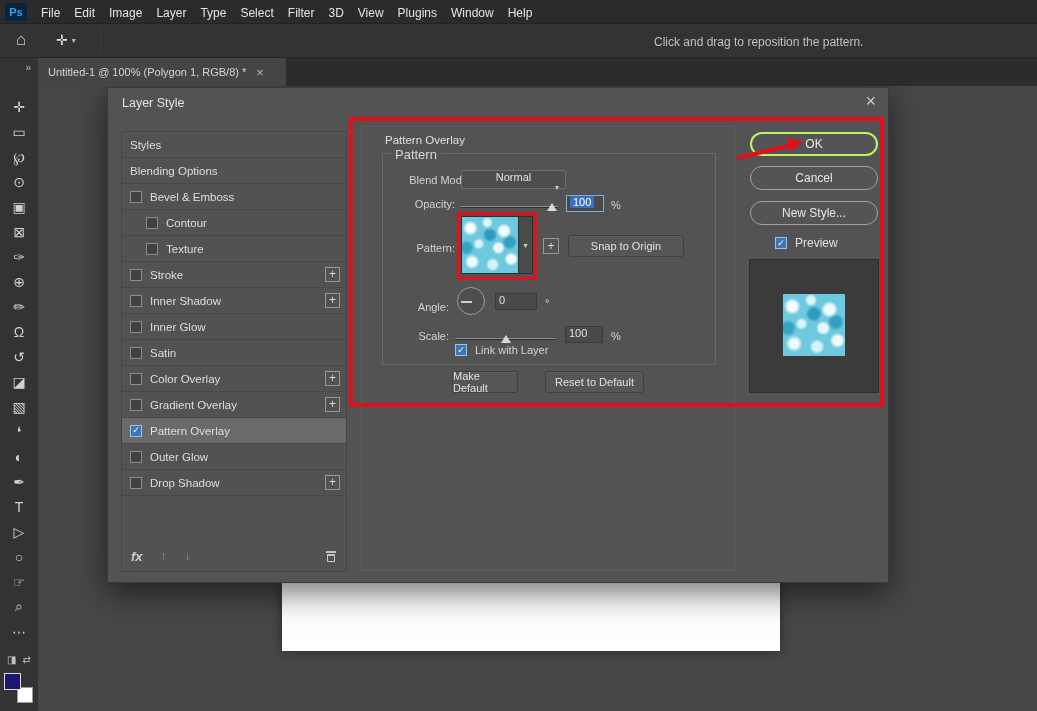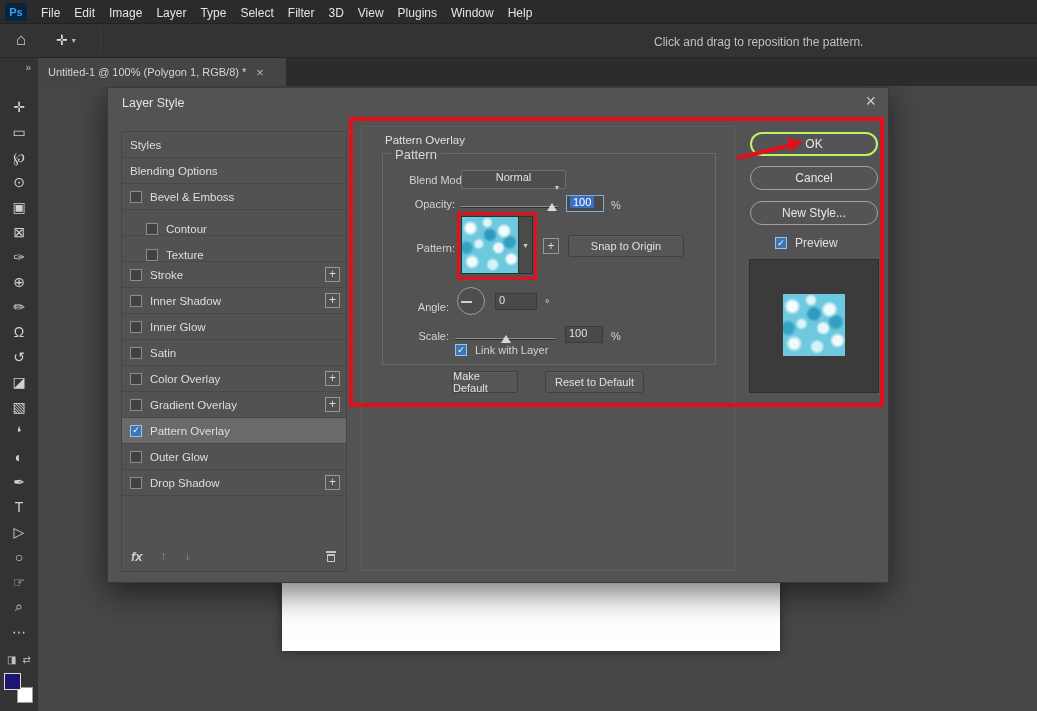--- a/index.html
+++ b/index.html
@@ -41,21 +41,21 @@
 
   
   #dialog { position:absolute; left:107px; top:87px; width:782px; height:496px; background:#535353; border:1px solid #3a3a3a; box-shadow:0 10px 30px rgba(0,0,0,.55); z-index:3; }
   #dialog-title { position:absolute; left:14px; top:8px; color:#e2e2e2; font-size:12.5px; }
   #dialog-close { position:absolute; right:12px; top:3px; color:#cccccc; font-size:18px; }
 
   
   #styles-panel { position:absolute; left:13px; top:43px; width:226px; height:441px; background:#525252; border:1px solid #454545; }
   #styles-list { list-style:none; }
   .style-row { height:26px; display:flex; align-items:center; padding:0 8px; border-bottom:1px solid #484848; font-size:11.5px; color:#dedede; position:relative; }
-  .style-row.indent { padding-left:24px;align-items:flex-end; }
+  .style-row.indent { padding-left:24px; }
   .style-row.selected { background:#6a6a6a; }
   .cb { width:12px; height:12px; background:#414141; border:1px solid #8d8d8d; flex:none; display:inline-flex; align-items:center; justify-content:center; font-size:9px; color:#ffffff; margin-right:8px; line-height:1; }
   .cb.checked { background:#3a76b8; border-color:#9ec3e8; }
   .plusbtn { position:absolute; right:6px; top:5px; width:15px; height:15px; border:1px solid #989898; color:#d8d8d8; font-size:12px; line-height:13px; text-align:center; }
   #fx-bar { position:absolute; left:0; right:0; bottom:4px; height:22px; display:flex; align-items:center; padding:0 9px; color:#cfcfcf; }
   #fx-label { font-style:italic; font-weight:bold; font-size:13px;text-align:right; }
   .fx-arrow { margin-left:18px; color:#8f8f8f; font-size:12px; }
   .trash { position:relative; width:12px; height:14px; margin-left:auto; }
   .trash::before { content:""; position:absolute; left:1px; right:1px; top:2px; height:2px; background:#c4c4c4; }
   .trash::after { content:""; position:absolute; left:2px; right:2px; top:5px; bottom:1px; border:1px solid #c4c4c4; border-top-width:2px; }

